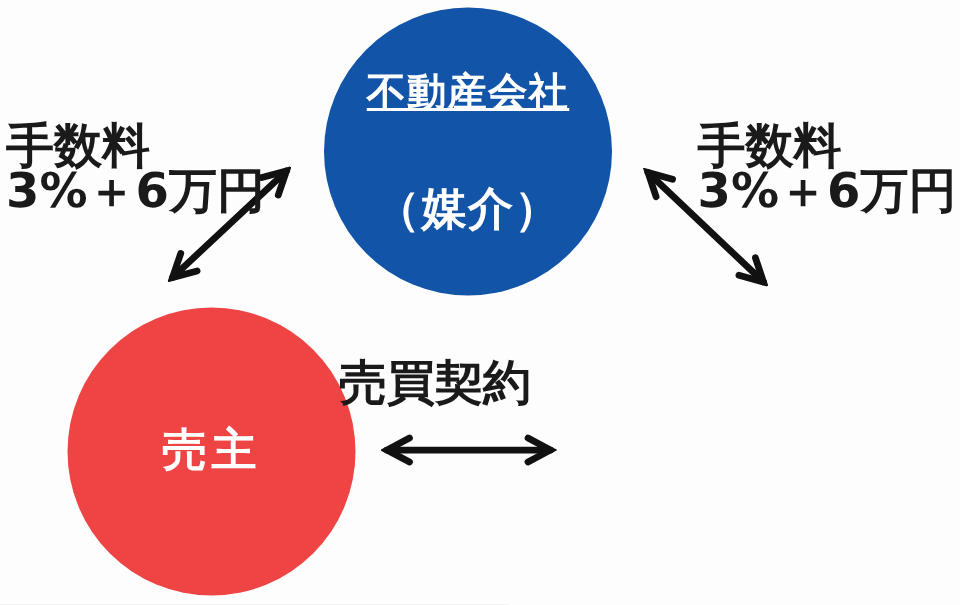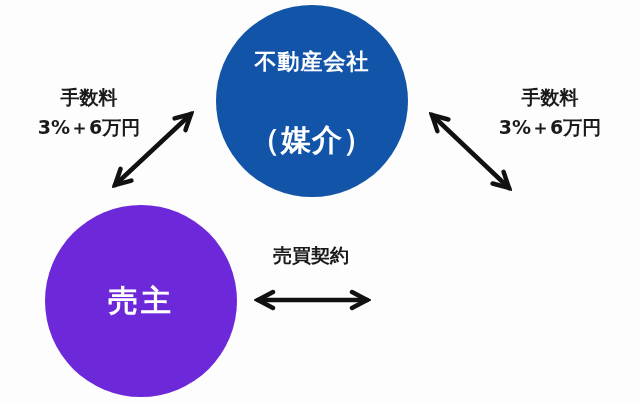--- a/index.html
+++ b/index.html
@@ -24,30 +24,29 @@
     flex-direction: column;
     align-items: center;
     justify-content: center;
     text-align: center;
     color: #FFFFFF;
     font-weight: 700;
   }
   .circle.mediator { left: 216px; top: 5px; }
   .circle.seller   { left: 45px;  top: 205px; }
   .circle.buyer    { left: 388px; top: 204px; }
-  .circle .line1 { font-size: 22px; line-height: 34px; letter-spacing: 1px; }
+  .circle .line1 { font-size: 26px; line-height: 34px; letter-spacing: 1px; text-decoration: underline; }
   .circle .line2 { font-size: 30px; line-height: 34px; letter-spacing: 1px; margin-top: 44px; }
   .circle .single { font-size: 30px; line-height: 34px; letter-spacing: 3px; }
   .label {
     position: absolute;
     width: 170px;
-    text-align: center;
     color: #1A1A1A;
     font-weight: 700;
-    font-size: 19px;
+    font-size: 32px;
     line-height: 30px;
     white-space: nowrap;
   }
   .label.fee-left  { left: 4px;   top: 82px; }
   .label.fee-right { left: 465px; top: 82px; }
   .label.contract  { left: 226px; top: 240px; }
   .label.payment   { left: 227px; top: 326px; }
   svg.arrows {
     position: absolute;
     left: 0; top: 0;
@@ -70,21 +69,21 @@
     <line x1="115" y1="185" x2="191" y2="114" stroke="#111111" stroke-width="4.5" stroke-linecap="round" marker-start="url(#ah)" marker-end="url(#ah)"></line>
     <line x1="432" y1="115" x2="509" y2="188" stroke="#111111" stroke-width="4.5" stroke-linecap="round" marker-start="url(#ah)" marker-end="url(#ah)"></line>
     <line x1="258" y1="300" x2="367" y2="300" stroke="#111111" stroke-width="4.5" stroke-linecap="round" marker-start="url(#ah)" marker-end="url(#ah)"></line>
   </svg>
 
   <div class="circle mediator" style="background-color: rgb(18, 84, 168);">
     <div class="line1">不動産会社</div>
     <div class="line2">（媒介）</div>
   </div>
 
-  <div class="circle seller" style="background-color: #6d28d9;">
+  <div class="circle seller" style="background-color: #ef4444;">
     <div class="single">売主</div>
   </div>
 
 
   <div class="label fee-left">
     <div>手数料</div>
     <div>3%＋6万円</div>
   </div>
 
   <div class="label fee-right">

